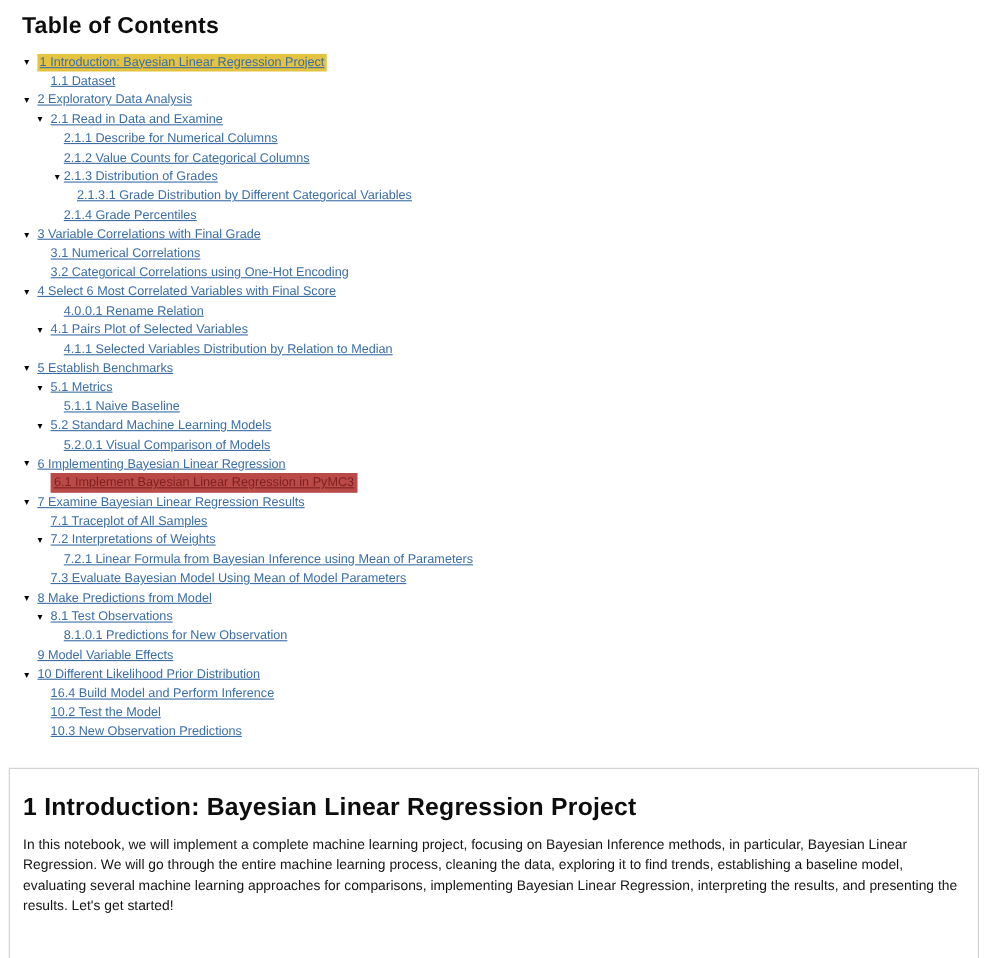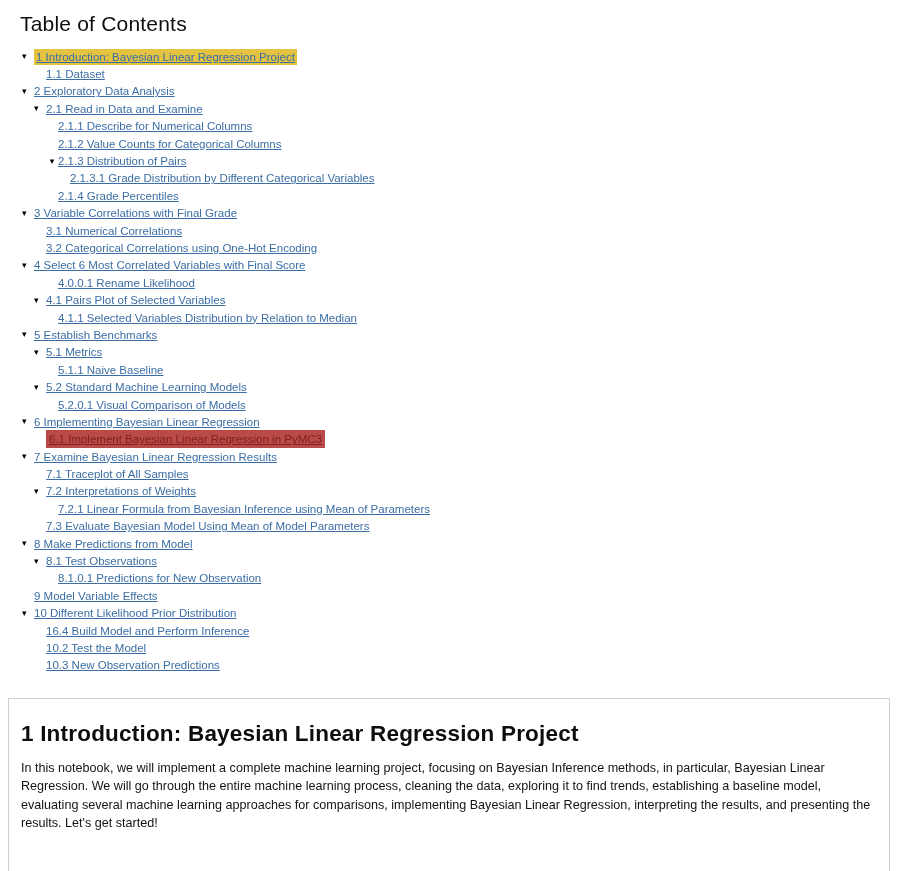--- a/index.html
+++ b/index.html
@@ -10,21 +10,21 @@
   }
   *{box-sizing:border-box;}
   html,body{margin:0;padding:0;background:#ffffff;}
   body{
     width:898px;height:871px;overflow:hidden;
     font-family:"Liberation Sans","DejaVu Sans",sans-serif;
     color:#111;
   }
   .toc{padding:6px 0 0 20px;}
   .toc-title{
-    font-size:21px;font-weight:normal;color:#0d0d0d;
+    font-size:21px;font-weight:bold;color:#0d0d0d;
     margin:6px 0 12px 0;letter-spacing:.2px;
   }
   .toc-list{display:block;}
   .toc-row{display:flex;align-items:center;height:17.4px;white-space:nowrap;}
   .toc-row.lvl1{padding-left:2px;}
   .toc-row.lvl2{padding-left:14px;}
   .toc-row.lvl3{padding-left:26px;text-align:center;}
   .toc-row.lvl4{padding-left:38px;}
   .toggle{
     flex:0 0 12px;width:12px;font-size:9px;line-height:1;
@@ -80,21 +80,21 @@
       <div class="toc-row lvl3">
         <span class="toggle"></span>
         <a class="toc-link" href="#">2.1.1  Describe for Numerical Columns</a>
       </div>
       <div class="toc-row lvl3">
         <span class="toggle"></span>
         <a class="toc-link" href="#">2.1.2  Value Counts for Categorical Columns</a>
       </div>
       <div class="toc-row lvl3">
         <span class="toggle">▾</span>
-        <a class="toc-link" href="#">2.1.3  Distribution of Pairs</a>
+        <a class="toc-link" href="#">2.1.3  Distribution of Grades</a>
       </div>
       <div class="toc-row lvl4">
         <span class="toggle"></span>
         <a class="toc-link" href="#">2.1.3.1  Grade Distribution by Different Categorical Variables</a>
       </div>
       <div class="toc-row lvl3">
         <span class="toggle"></span>
         <a class="toc-link" href="#">2.1.4  Grade Percentiles</a>
       </div>
       <div class="toc-row lvl1">
@@ -108,21 +108,21 @@
       <div class="toc-row lvl2">
         <span class="toggle"></span>
         <a class="toc-link" href="#">3.2  Categorical Correlations using One-Hot Encoding</a>
       </div>
       <div class="toc-row lvl1">
         <span class="toggle">▾</span>
         <a class="toc-link" href="#">4  Select 6 Most Correlated Variables with Final Score</a>
       </div>
       <div class="toc-row lvl3">
         <span class="toggle"></span>
-        <a class="toc-link" href="#">4.0.0.1  Rename Likelihood</a>
+        <a class="toc-link" href="#">4.0.0.1  Rename Relation</a>
       </div>
       <div class="toc-row lvl2">
         <span class="toggle">▾</span>
         <a class="toc-link" href="#">4.1  Pairs Plot of Selected Variables</a>
       </div>
       <div class="toc-row lvl3">
         <span class="toggle"></span>
         <a class="toc-link" href="#">4.1.1  Selected Variables Distribution by Relation to Median</a>
       </div>
       <div class="toc-row lvl1">

